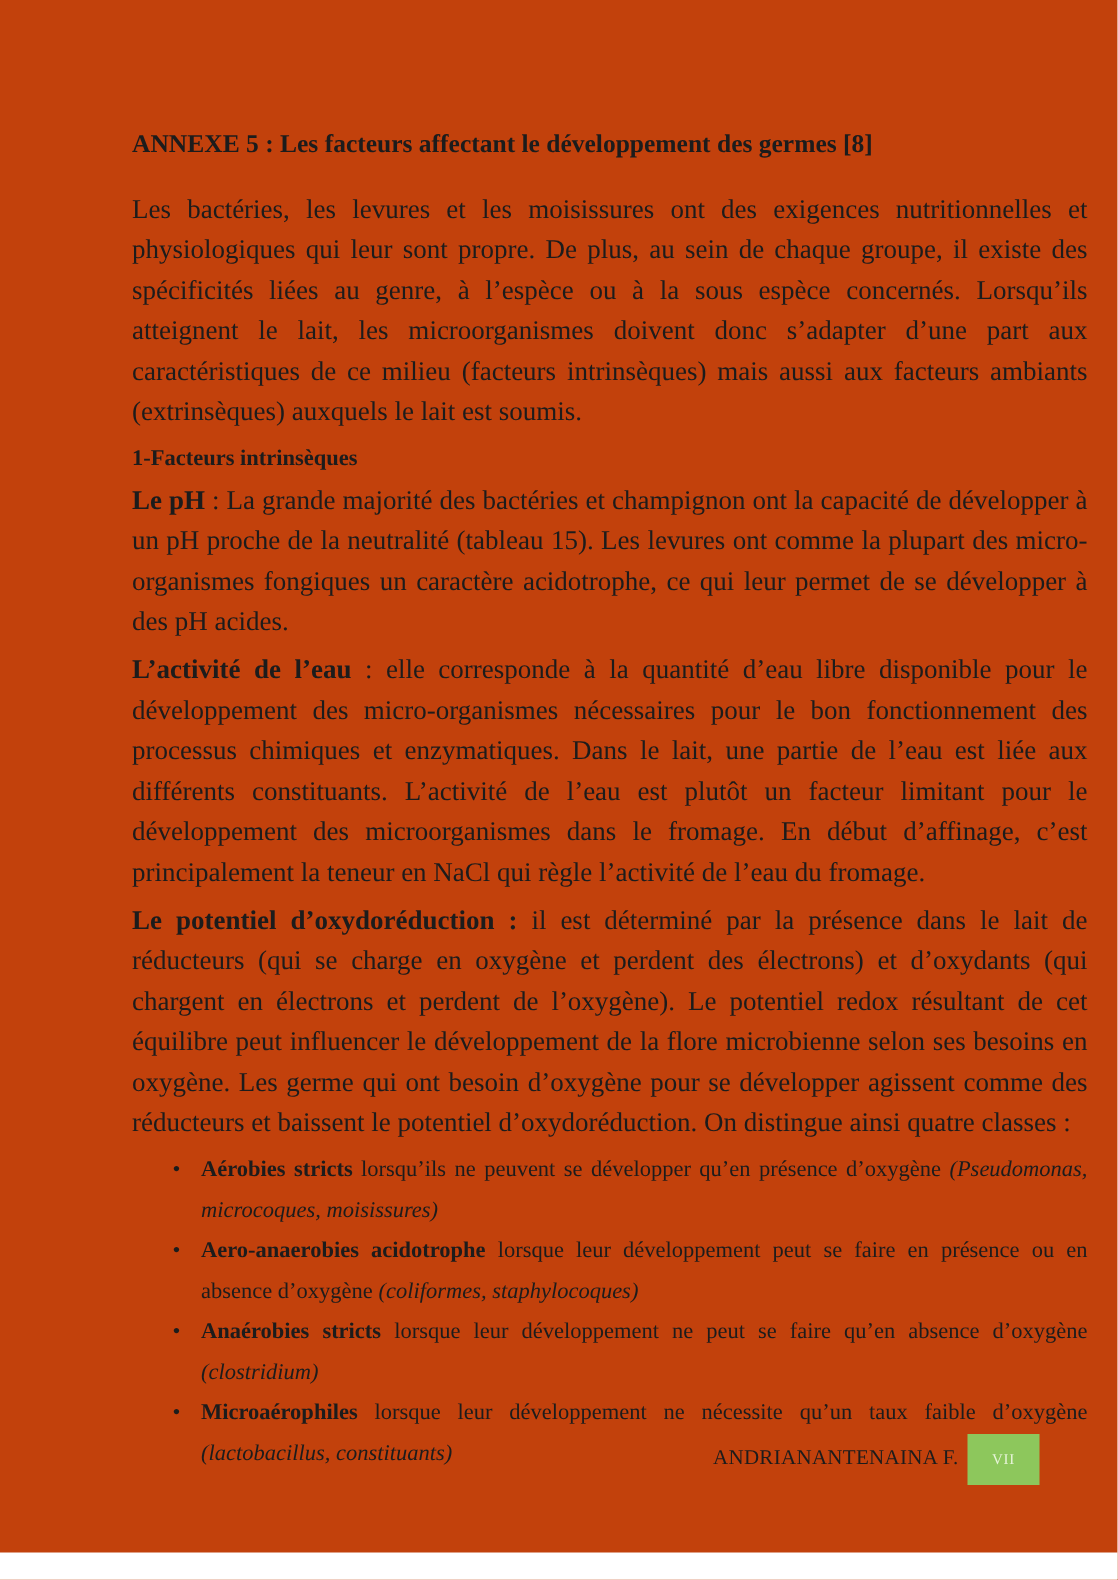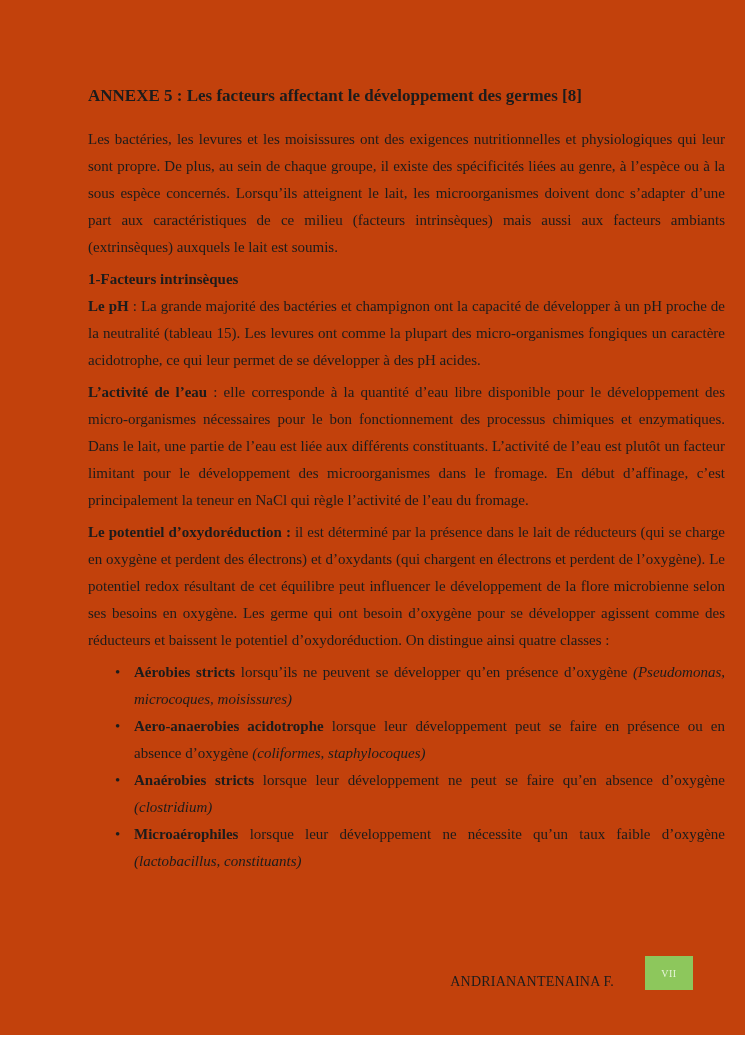--- a/index.html
+++ b/index.html
@@ -26,21 +26,21 @@
     top: 86px;
     width: 637px;
   }
   .doc-title {
     font-size: 17px;
     line-height: 20px;
     font-weight: bold;
     margin: 0 0 20px 0;
   }
   .block-para {
-    font-size: 15px;
+    font-size: 18px;
     line-height: 27px;
     text-align: justify;
     margin: 0 0 5px 0;
   }
   .block-heading {
     font-size: 15px;
     line-height: 27px;
     font-weight: bold;
     margin: 3px 0 0 0;
   }
@@ -59,22 +59,22 @@
     left: 27px;
     top: 0;
   }
   .b { font-weight: bold; }
   .i { font-style: italic; }
   .footer {
     position: absolute;
     top: 956px;
     right: 52px;
     display: flex;
-    align-items: flex-end;
-    gap: 31px;
+    align-items: center;
+    gap: 6px;
     font-family: Liberation Serif, serif;
   }
   .footer-author {
     font-size: 14px;
     letter-spacing: 0.2px;
     white-space: nowrap;
   }
   .page-badge {
     width: 48px;
     height: 34px;

